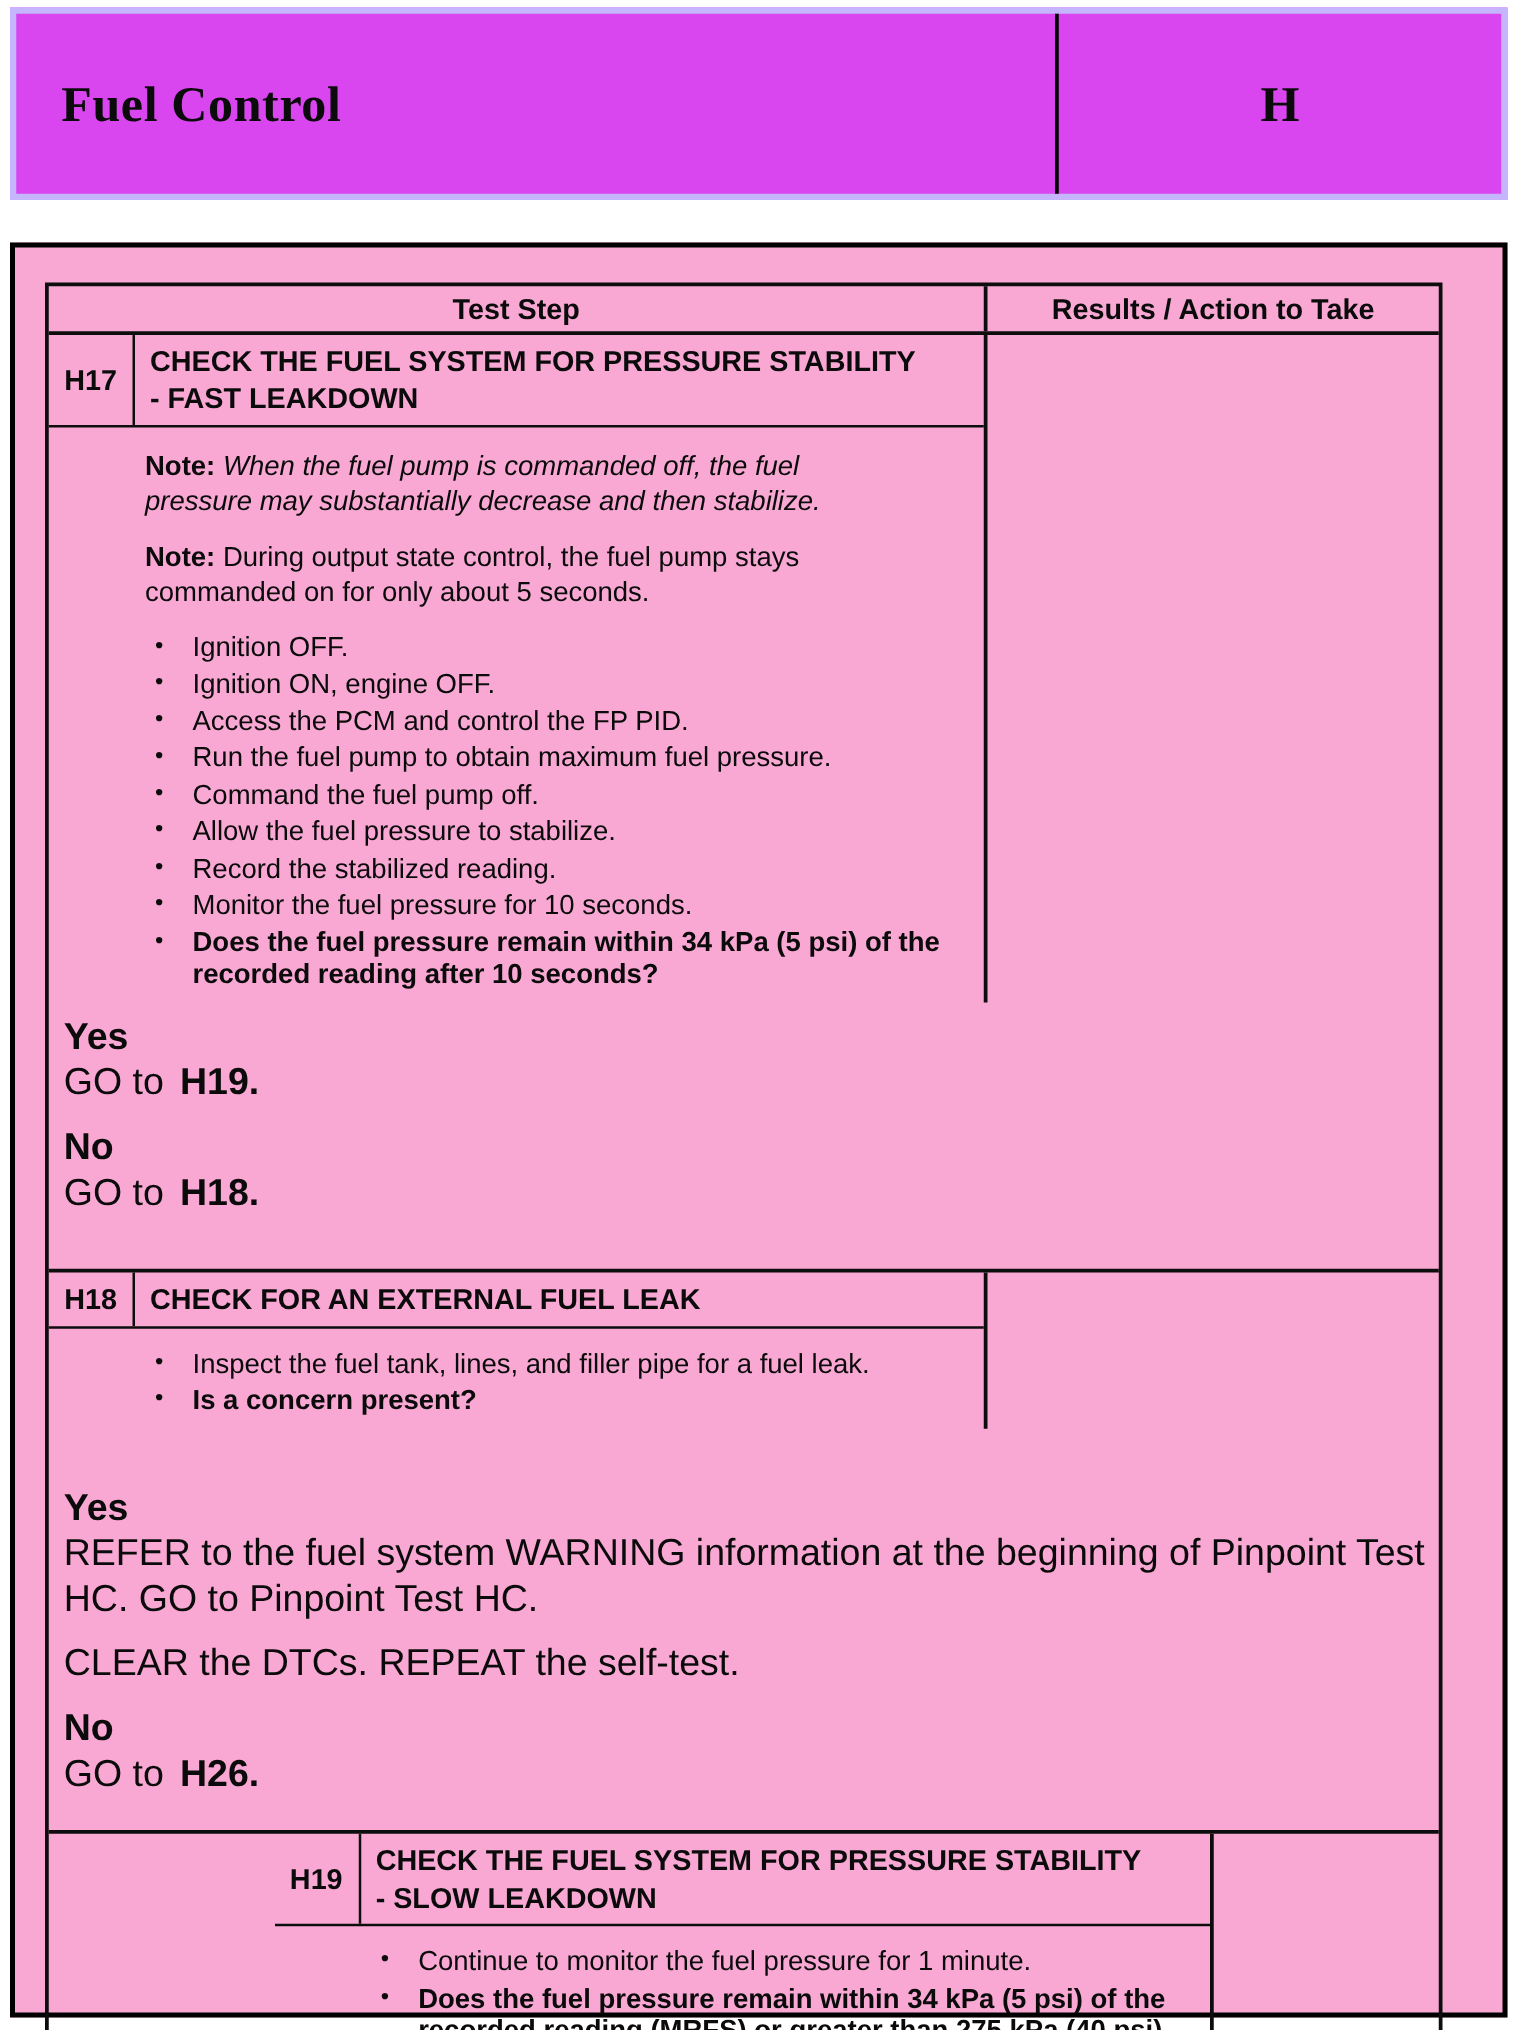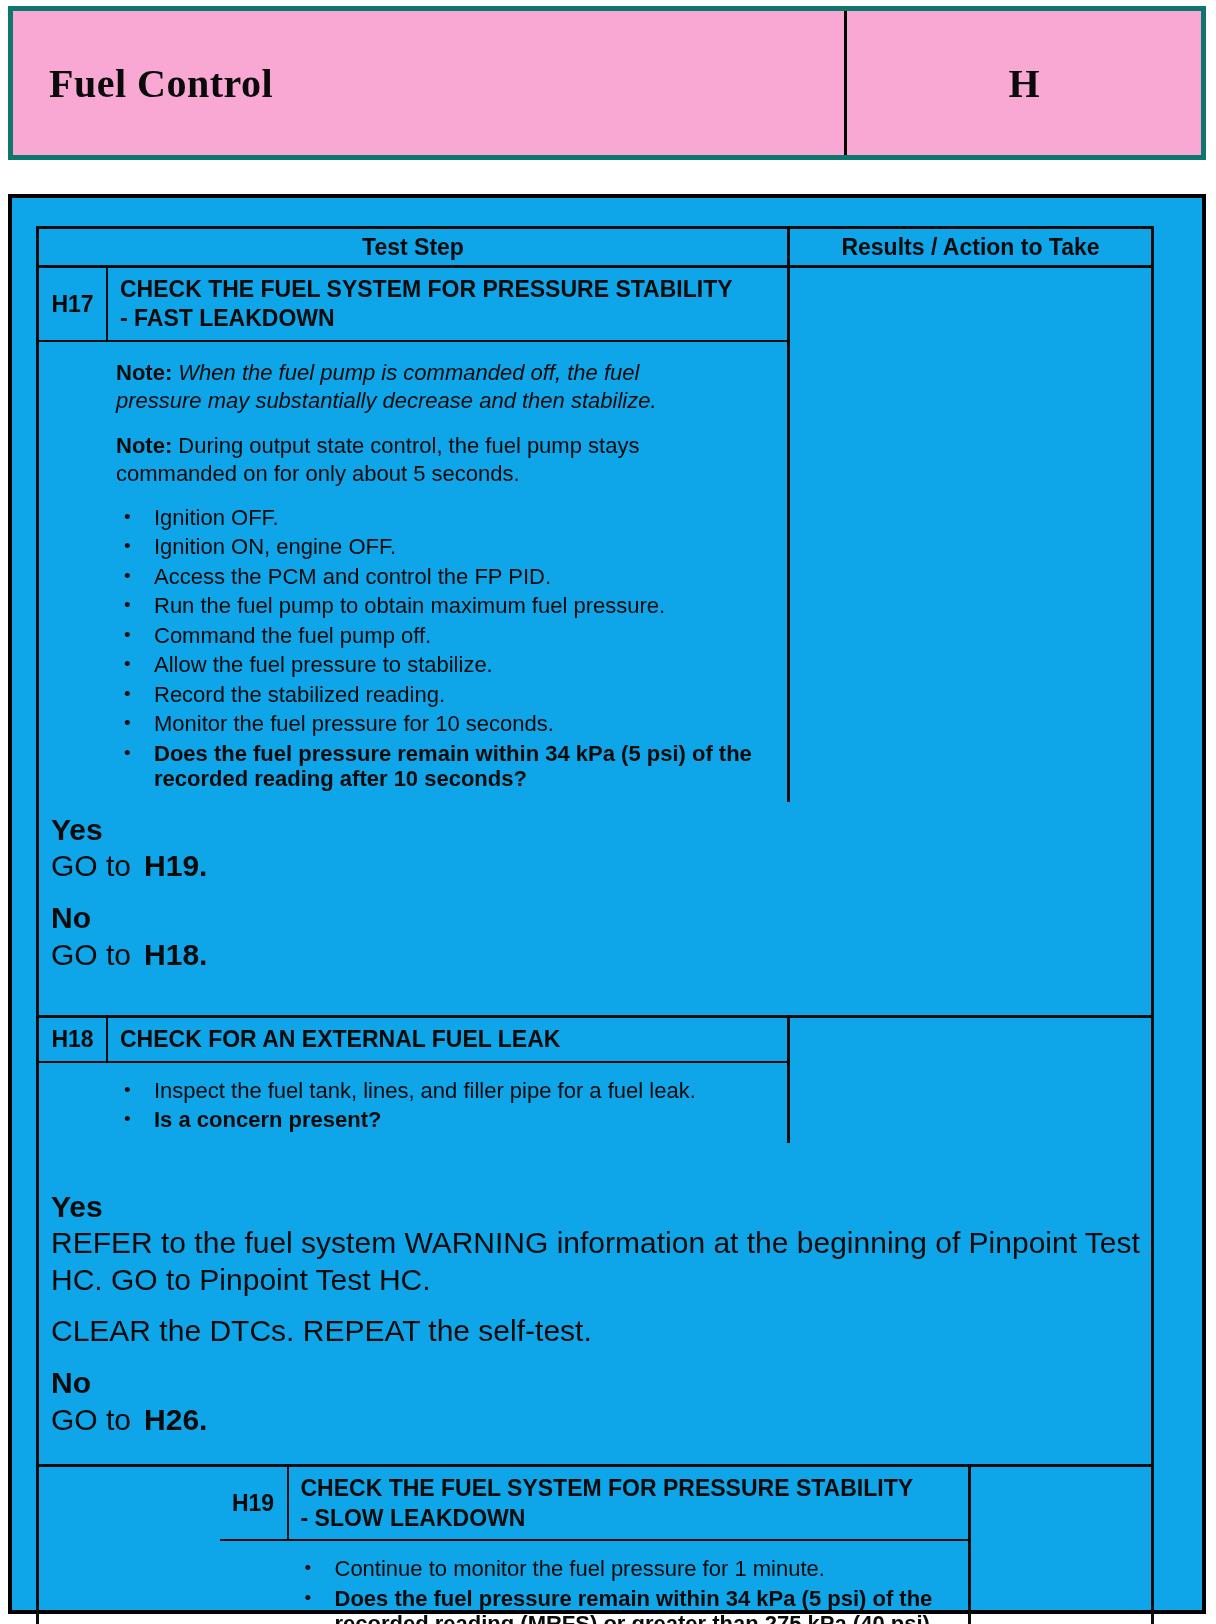--- a/index.html
+++ b/index.html
@@ -9,23 +9,23 @@
     background:#ffffff;
     font-family:"Liberation Sans", sans-serif;
     color:#0b0b0b;
     -webkit-font-smoothing:antialiased;
   }
 
   
   .header-box {
     margin:6px 10px 0 8px;
     height:154px;
-    border:5px solid #0f766e;
+    border:5px solid #c4b5fd;
     display:flex;
-    background:#f9a8d4;
+    background:#d946ef;
   }
   .header-left {
     flex:1;
     border-right:3px solid #000;
     display:flex; align-items:center;
     padding-left:36px;
   }
   .header-title {
     font-family:"Liberation Serif", serif;
     font-weight:bold; font-size:40px; letter-spacing:0.5px;
@@ -37,21 +37,21 @@
   .section-letter {
     font-family:"Liberation Serif", serif;
     font-weight:bold; font-size:40px;
   }
 
   
   .outer-box {
     margin:34px 10px 0 8px;
     height:1420px;
     border:4px solid #000;
-    background:#0ea5e9;
+    background:#f9a8d4;
   }
 
   
   .test-table {
     margin:28px 0 0 24px;
     width:1118px;
     border:3px solid #0d0d0d;
   }
   .thead { display:flex; border-bottom:3px solid #0d0d0d; }
   .th { font-weight:bold; font-size:23px; text-align:center; padding:5px 0 4px; }

